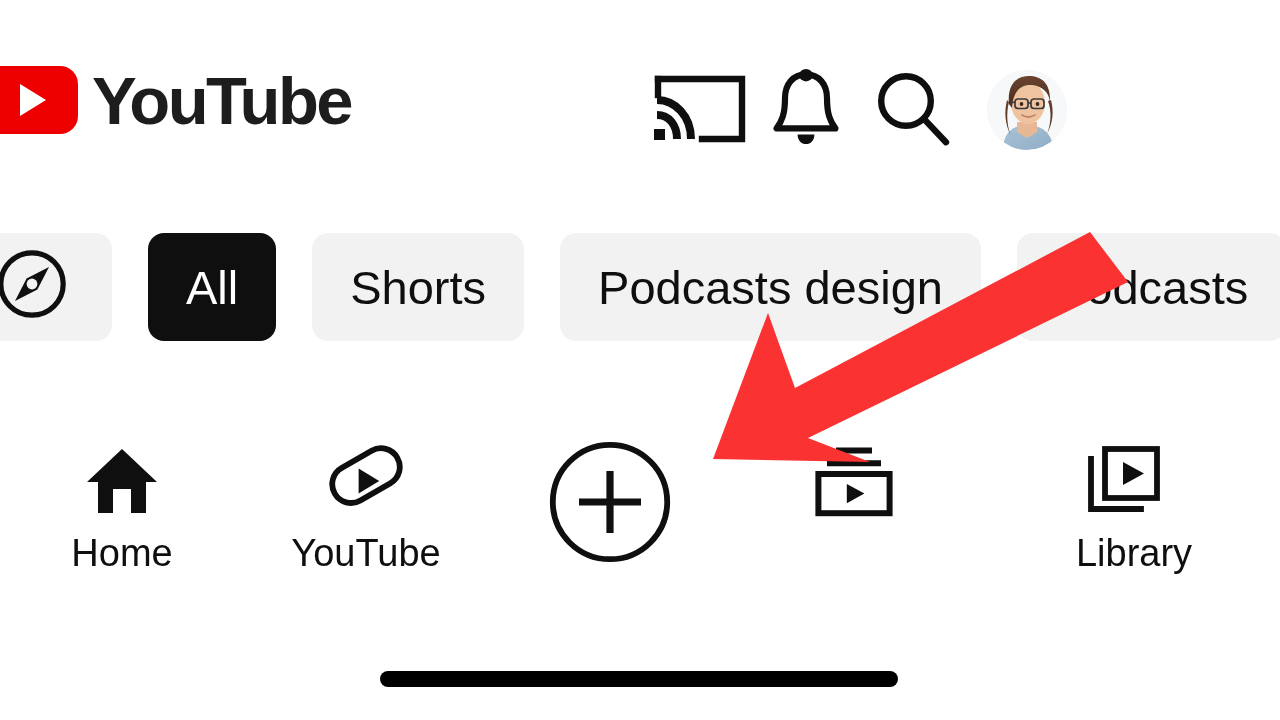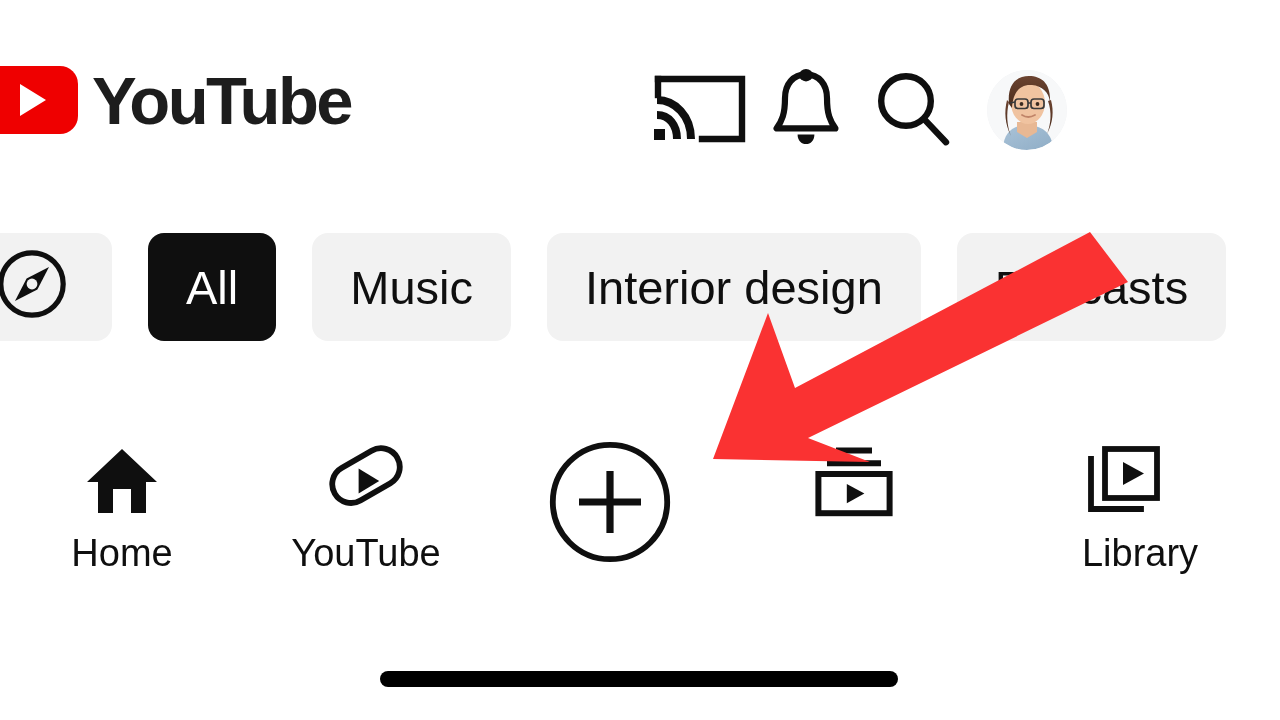--- a/index.html
+++ b/index.html
@@ -161,21 +161,21 @@
   }
   .navlabel {
     margin-top: 14px;
     font-size: 38px;
     color: #0f0f0f;
     line-height: 1;
     white-space: nowrap;
   }
   .navitem.library .navlabel {
     position: relative;
-    left: 42px;
+    left: 36px;
   }
   .navitem.library .navicon {
     position: relative;
     left: 26px;
   }
 
   
   .home-indicator {
     position: absolute;
     left: 380px;
@@ -293,25 +293,25 @@
         </svg>
       </span>
 
     </div>
 
     <div class="chip active">
       <span>All</span>
     </div>
 
     <div class="chip">
-      <span>Music</span>
+      <span>Shorts</span>
     </div>
 
     <div class="chip">
-      <span>Interior design</span>
+      <span>Podcasts design</span>
     </div>
 
     <div class="chip">
       <span>Podcasts</span>
     </div>
 
   </div>
 
   <div class="bottomnav">
 

